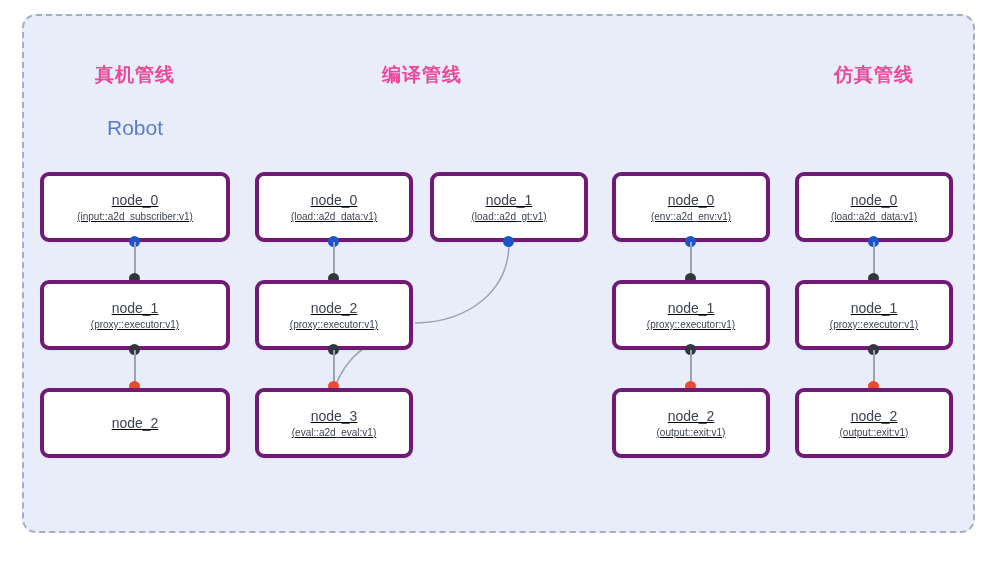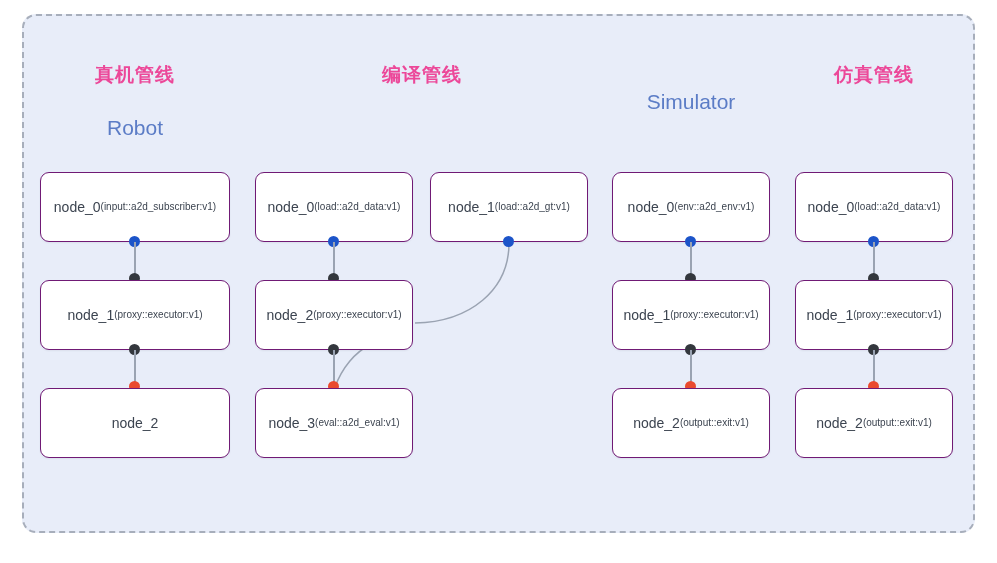--- a/index.html
+++ b/index.html
@@ -64,29 +64,30 @@
     font-size: 21px;
     color: #5b7cc6;
     white-space: nowrap;
   }
 
   
   .node {
     position: absolute;
     box-sizing: border-box;
     background: #ffffff;
-    border: 1px solid #701a75;
+    border: 4px solid #701a75;
     border-radius: 9px;
     box-shadow: 0 1px 2px rgba(40,50,70,0.07);
     display: flex;
-    flex-direction: row;
+    flex-direction: column;
     align-items: center;
     justify-content: center;
     text-align: center;
     padding: 0 6px;
+    text-decoration: underline;
   }
   .node .n-title {
     font-size: 14px;
     color: #3c4450;
     line-height: 1.45;
     white-space: nowrap;
   }
   .node .n-sub {
     font-size: 10px;
     color: #3c4450;
@@ -125,21 +126,20 @@
   </svg>
 
   <div class="col-header" style="left:35px; top:62px; width:200px;">
     <div class="cn">真机管线</div>
     <div class="en">Robot</div>
   </div>
   <div class="col-header" style="left:322px; top:62px; width:200px;">
     <div class="cn">编译管线</div>
   </div>
   <div class="col-header" style="left:591px; top:62px; width:200px;">
-    <div class="en">Simulator</div>
   </div>
   <div class="col-header" style="left:774px; top:62px; width:200px;">
     <div class="cn">仿真管线</div>
   </div>
 
   <div class="node" style="left:40px; top:172px; width:190px; height:70px;">
     <div class="n-title">node_0</div>
     <div class="n-sub">(input::a2d_subscriber:v1)</div>
   </div>
   <div class="dot blue" style="left:129px; top:236px;"></div>

